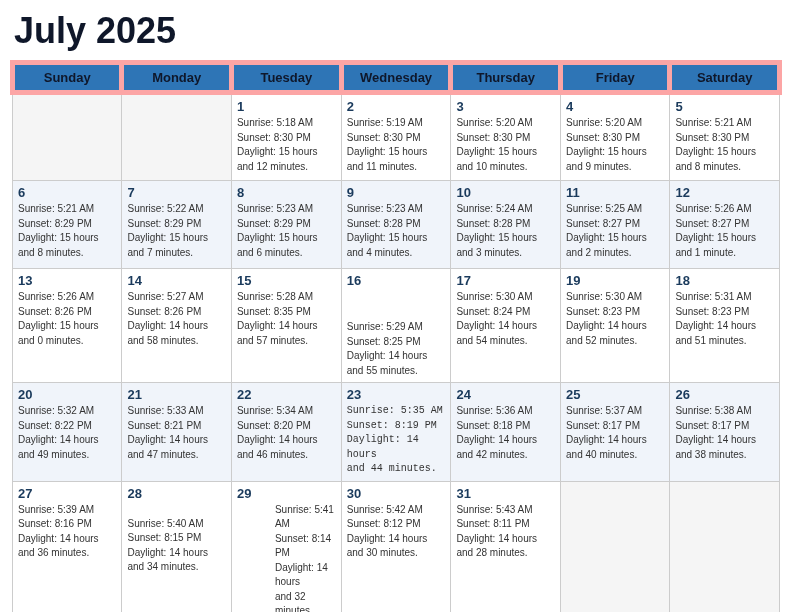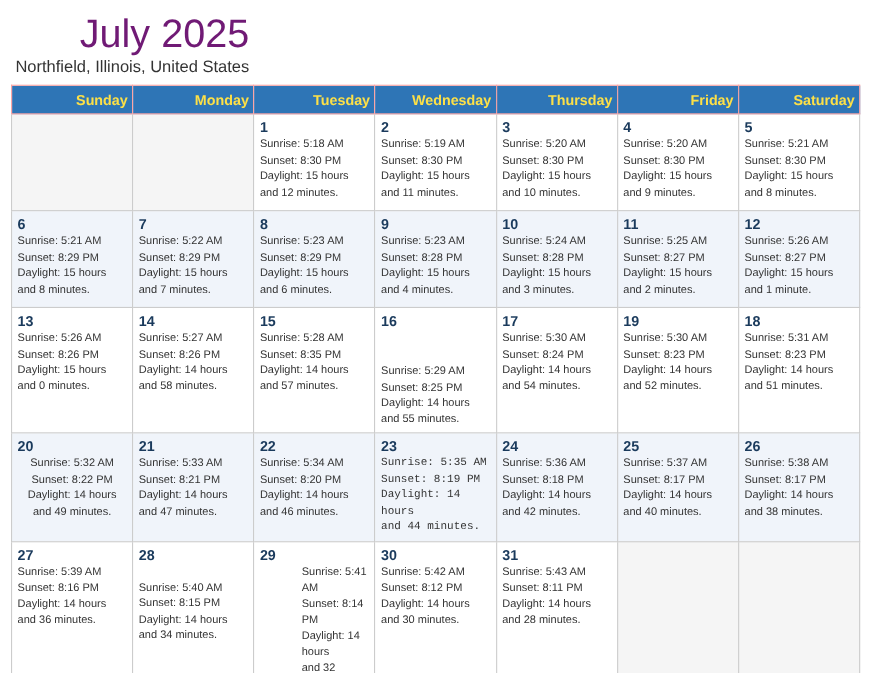--- a/index.html
+++ b/index.html
@@ -33,40 +33,40 @@
     }
     .logo-icon {
       width: 28px;
       height: 28px;
     }
     .title-block {
       text-align: right;
     }
     .month-title {
       font-size: 36px;
-      color: #701a75;
-      font-weight: normal;
+      color: #0f172a;
+      font-weight: bold;
     }
     .location-title {
       font-size: 15px;
       color: #333;
     }
     .calendar {
       width: 100%;
       border-collapse: collapse;
       border: 1px solid #ccc;
     }
     .calendar th {
       background: #2e75b6;
-      color: #fde047;
+      color: #0f172a;
       font-size: 13px;
       font-weight: bold;
       padding: 5px 4px;
-      text-align: right;
-      border: 1px solid #fca5a5;
+      text-align: center;
+      border: 5px solid #fca5a5;
     }
     .calendar td {
       vertical-align: top;
       border: 1px solid #ccc;
       padding: 4px 5px;
       width: 110px;
       min-height: 80px;
       height: 88px;
       font-size: 10.5px;
       color: #333;
@@ -90,21 +90,20 @@
       line-height: 1.45;
       color: #333;
     }
   </style>
 </head>
 <body>
 
 <div class="header">
   <div class="title-block">
     <div class="month-title">July 2025</div>
-    <div class="location-title">Northfield, Illinois, United States</div>
   </div>
 </div>
 
 <table class="calendar">
   <thead>
     <tr>
     <th>Sunday</th>
         <th>Monday</th>
         <th>Tuesday</th>
         <th>Wednesday</th>
@@ -251,21 +250,21 @@
           <span class="day-num">18</span>
           <div class="day-info" style="white-space: pre-line;">Sunrise: 5:31 AM
 Sunset: 8:23 PM
 Daylight: 14 hours
 and 51 minutes.</div>
         </td>
       </tr>
       <tr>
         <td>
           <span class="day-num">20</span>
-          <div class="day-info" style="white-space: pre-line; text-align: center;">Sunrise: 5:32 AM
+          <div class="day-info" style="white-space: pre-line;">Sunrise: 5:32 AM
 Sunset: 8:22 PM
 Daylight: 14 hours
 and 49 minutes.</div>
         </td>
         <td>
           <span class="day-num">21</span>
           <div class="day-info" style="white-space: pre-line;">Sunrise: 5:33 AM
 Sunset: 8:21 PM
 Daylight: 14 hours
 and 47 minutes.</div>

